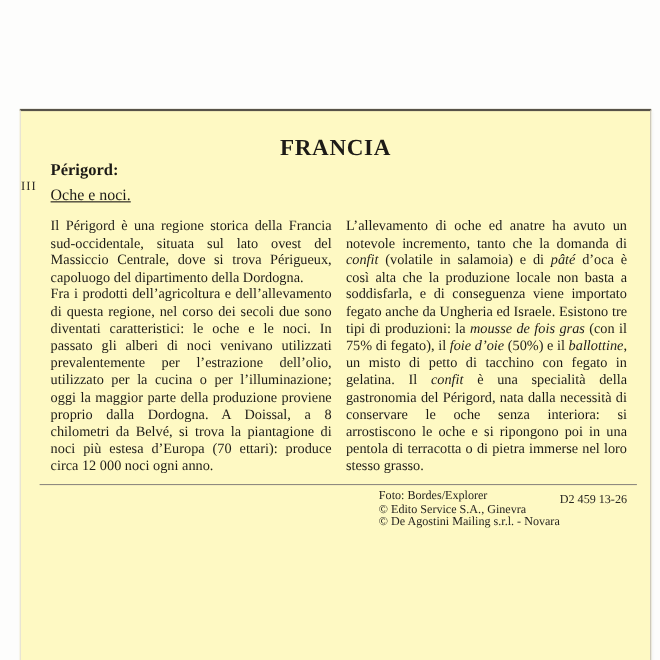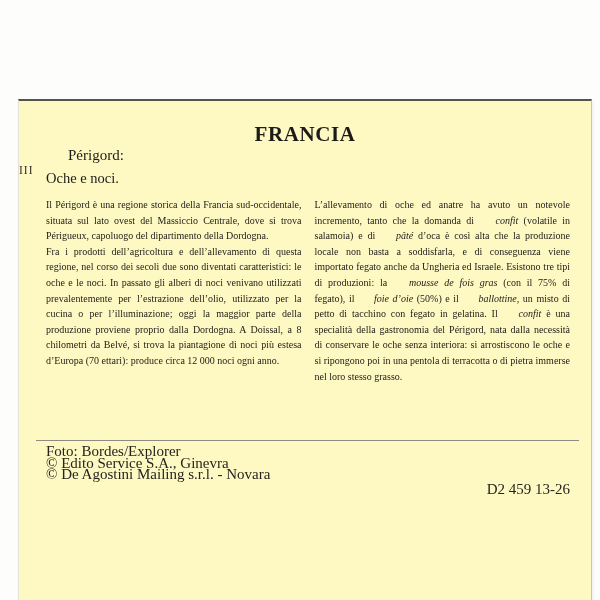--- a/index.html
+++ b/index.html
@@ -28,42 +28,42 @@
     font-size: 21px; font-weight: bold;
     letter-spacing: 0.6px; line-height: 23px;
   }
   .series-numeral {
     position: absolute; top: 63px; left: 0; right: 0;
     text-align: left;
     font-size: 11.5px; letter-spacing: 1px; line-height: 12px;
     color: #2e2c28;
   }
   .subject { position: absolute; top: 46px; left: 27px; }
-  .region-heading { font-size: 15px; font-weight: normal; line-height: 17px; margin-left: 22px; }
-  .topic-heading { font-size: 14.5px; line-height: 17px; margin-top: 6px; }
+  .region-heading { font-size: 15px; font-weight: bold; line-height: 17px; }
+  .topic-heading { font-size: 14.5px; line-height: 17px; margin-top: 6px; text-decoration: underline; }
   .columns {
     position: absolute; top: 96px; left: 27px; right: 21px;
     display: flex; gap: 13px;
   }
   .column {
     flex: 1 1 0;
-    font-size: 10px; line-height: 15.6px;
+    font-size: 13px; line-height: 15.6px;
     text-align: justify;
     hyphens: auto; -webkit-hyphens: auto;
   }
   .column p { margin: 0; }
-  .italic { font-style: italic; margin-left: 16px; }
+  .italic { font-style: italic; }
   .footer-rule {
     position: absolute; top: 339px; left: 17px; right: 12px;
     border-top: 1px solid #8f8b80; height: 0;
   }
   .footer {
     position: absolute; top: 345px; left: 27px; right: 21px;
-    display: flex; justify-content: flex-start;
-    font-size: 15px; line-height: 11.5px; color: #262420; flex-direction: column;
+    display: flex; justify-content: flex-end;
+    font-size: 11px; line-height: 11.5px; color: #262420;
   }
   .footer-right { text-align: right; margin-top: 3px; }
 </style>
 </head>
 <body>
 
 <div class="card">
 
   <div class="country-title">FRANCIA</div>
 

